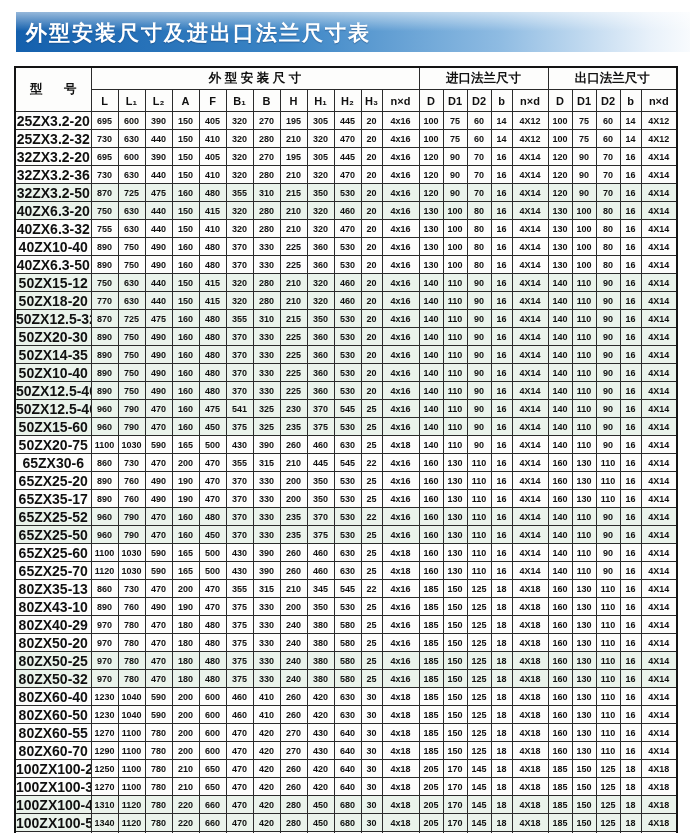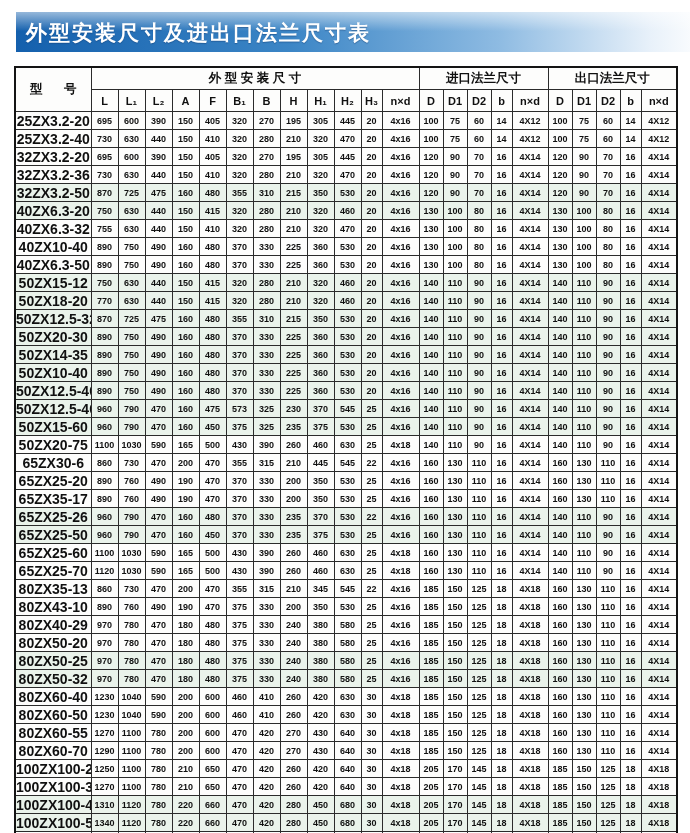--- a/index.html
+++ b/index.html
@@ -139,21 +139,21 @@
             <td>60</td>
             <td>14</td>
             <td>4X12</td>
             <td>100</td>
             <td>75</td>
             <td>60</td>
             <td>14</td>
             <td>4X12</td>
           </tr>
           <tr>
-            <td class="model">25ZX3.2-40</td>
+            <td class="model">25ZX3.2-32</td>
             <td>730</td>
             <td>630</td>
             <td>440</td>
             <td>150</td>
             <td>410</td>
             <td>320</td>
             <td>280</td>
             <td>210</td>
             <td>320</td>
             <td>470</td>
@@ -520,21 +520,21 @@
             <td>16</td>
             <td>4X14</td>
           </tr>
           <tr class="tint">
             <td class="model">50ZX12.5-40</td>
             <td>960</td>
             <td>790</td>
             <td>470</td>
             <td>160</td>
             <td>475</td>
-            <td>573</td>
+            <td>541</td>
             <td>325</td>
             <td>230</td>
             <td>370</td>
             <td>545</td>
             <td>25</td>
             <td>4x16</td>
             <td>140</td>
             <td>110</td>
             <td>90</td>
             <td>16</td>
@@ -664,21 +664,21 @@
             <td>110</td>
             <td>16</td>
             <td>4X14</td>
             <td>160</td>
             <td>130</td>
             <td>110</td>
             <td>16</td>
             <td>4X14</td>
           </tr>
           <tr class="tint">
-            <td class="model">65ZX25-26</td>
+            <td class="model">65ZX25-52</td>
             <td>960</td>
             <td>790</td>
             <td>470</td>
             <td>160</td>
             <td>480</td>
             <td>370</td>
             <td>330</td>
             <td>235</td>
             <td>370</td>
             <td>530</td>

